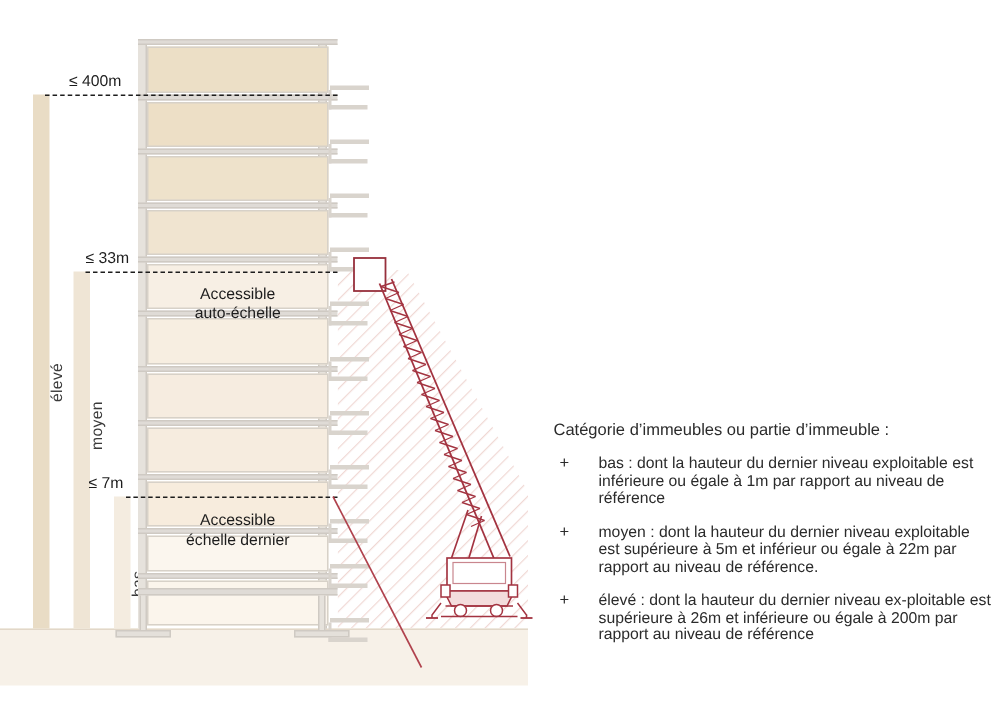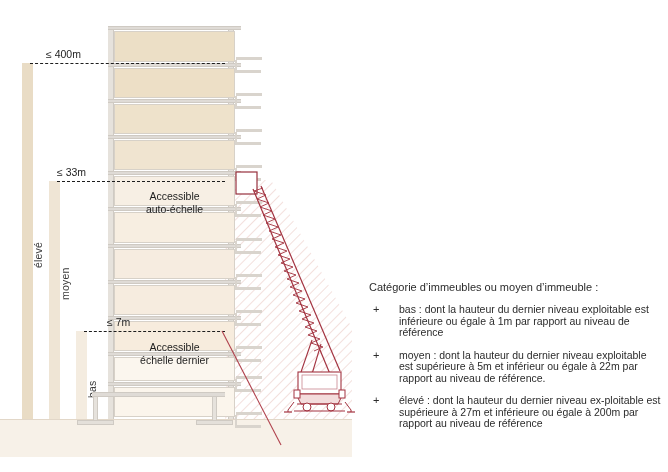--- a/index.html
+++ b/index.html
@@ -74,37 +74,37 @@
   .hline.h7   { left: 84px;  top: 331px; width: 141px; }
 
   .hlabel {
     position: absolute;
     font-size: 10.5px;
     color: #1d1d1d;
     white-space: nowrap;
   }
   .hlabel.t200 { left: 46px; top: 48px; }
   .hlabel.t22  { left: 57px; top: 166px; }
-  .hlabel.t7   { left: 59px; top: 316px; margin-left: 48px; }
+  .hlabel.t7   { left: 59px; top: 316px; }
 
   
   .hatch-zone {
     position: absolute;
     left: 225px;
     top: 180px;
     width: 127px;
     height: 239px;
     overflow: hidden;
   }
   .hatch-zone svg { display:block; }
 
   
   .building {
     position: absolute;
-    left: 108px;
+    left: 92px;
     top: 26px;
     width: 133px;
     height: 441px;
   }
   .floor {
     position: absolute;
     left: 0;
     width: 133px;
     box-sizing: border-box;
   }
@@ -458,31 +458,31 @@
         <path d="M 294 402 L 288 410 L 288 412" stroke-width="1"></path>
         <path d="M 345 402 L 351 410 L 351 412" stroke-width="1"></path>
         <line x1="284" y1="412" x2="292" y2="412" stroke-width="1.2"></line>
         <line x1="347" y1="412" x2="355" y2="412" stroke-width="1.2"></line>
         <line x1="294" y1="411" x2="345" y2="411" stroke-width="1"></line>
       </g>
     </g>
   </svg>
 
   <div class="legend">
-    <div class="legend-title">Catégorie d’immeubles ou moyen d’immeuble :</div>
+    <div class="legend-title">Catégorie d’immeubles ou partie d’immeuble :</div>
 
     <div class="legend-item">
       <span class="bullet">+</span>
       <span>bas : dont la hauteur du dernier niveau exploitable est inférieure ou égale à 1m par rapport au niveau de référence</span>
     </div>
 
     <div class="legend-item">
       <span class="bullet">+</span>
       <span>moyen : dont la hauteur du dernier niveau exploitable est supérieure à 5m et inférieur ou égale à 22m par rapport au niveau de référence.</span>
     </div>
 
     <div class="legend-item">
       <span class="bullet">+</span>
-      <span>élevé : dont la hauteur du dernier niveau ex-ploitable est supérieure à 27m et inférieure ou égale à 200m par rapport au niveau de référence</span>
+      <span>élevé : dont la hauteur du dernier niveau ex-ploitable est supérieure à 26m et inférieure ou égale à 200m par rapport au niveau de référence</span>
     </div>
   </div>
 
 </div>
 
 </body></html>

